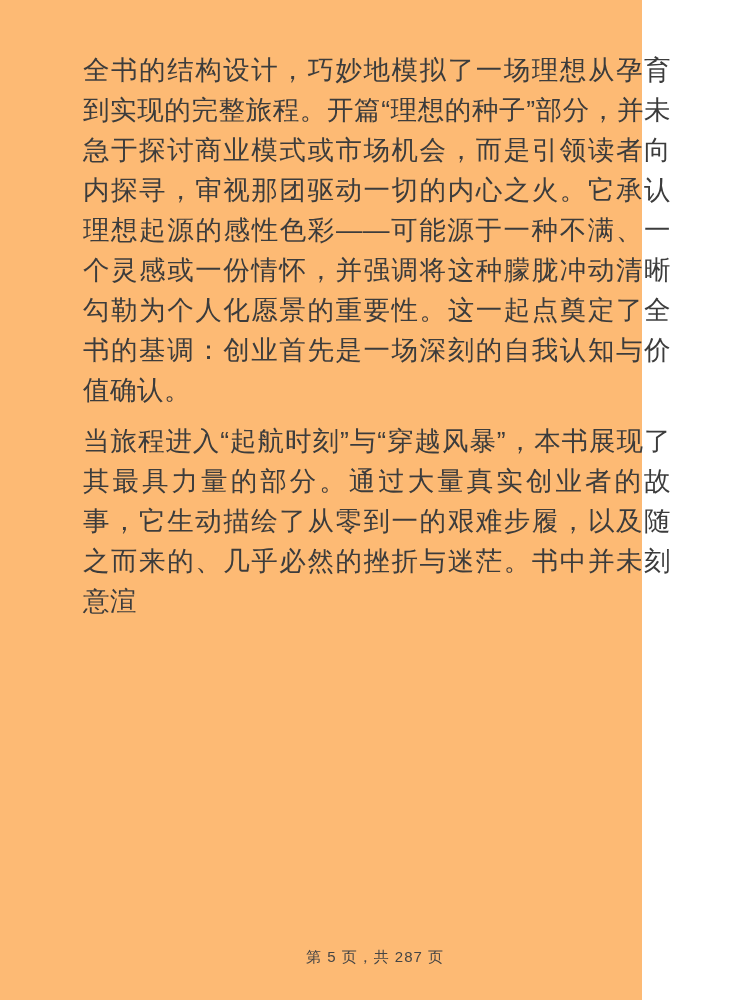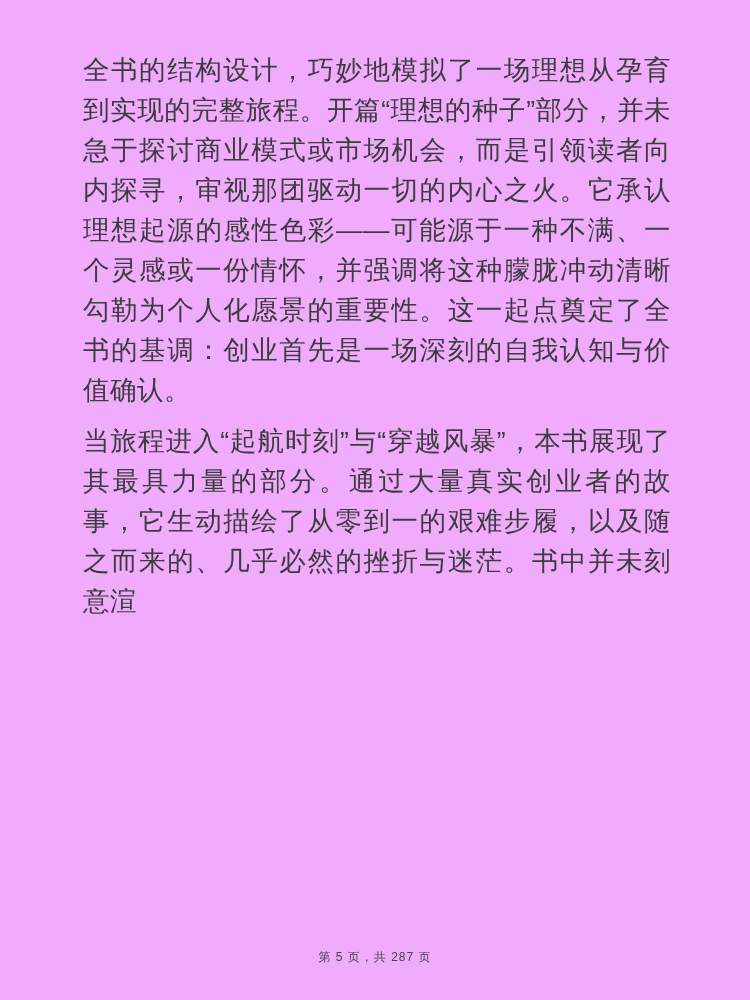--- a/index.html
+++ b/index.html
@@ -5,23 +5,23 @@
     * { margin: 0; padding: 0; box-sizing: border-box; }
     html, body {
       width: 750px;
       height: 1000px;
       background: #ffffff;
       font-family: "Liberation Sans", "DejaVu Sans", sans-serif;
       overflow: hidden;
     }
     .page {
       position: relative;
-      width: 750px;
+      width: 642px;
       height: 1000px;
-      background: #f0abfc;
+      background: #fdba74;
     }
     .content {
       position: absolute;
       top: 50px;
       left: 83px;
       width: 588px;
       color: #3c3c3c;
       font-size: 26.5px;
       line-height: 40px;
       text-align: justify;
@@ -31,21 +31,21 @@
     .content p {
       margin: 0 0 11px 0;
     }
     .footer {
       position: absolute;
       top: 948px;
       left: 0;
       width: 750px;
       text-align: center;
       color: #454545;
-      font-size: 12px;
+      font-size: 15px;
       line-height: 18px;
       letter-spacing: 1px;
     }
   </style>
 </head>
 <body>
 
 <div class="page">
   <div class="content">
     <p>全书的结构设计，巧妙地模拟了一场理想从孕育到实现的完整旅程。开篇“理想的种子”部分，并未急于探讨商业模式或市场机会，而是引领读者向内探寻，审视那团驱动一切的内心之火。它承认理想起源的感性色彩——可能源于一种不满、一个灵感或一份情怀，并强调将这种朦胧冲动清晰勾勒为个人化愿景的重要性。这一起点奠定了全书的基调：创业首先是一场深刻的自我认知与价值确认。</p>

